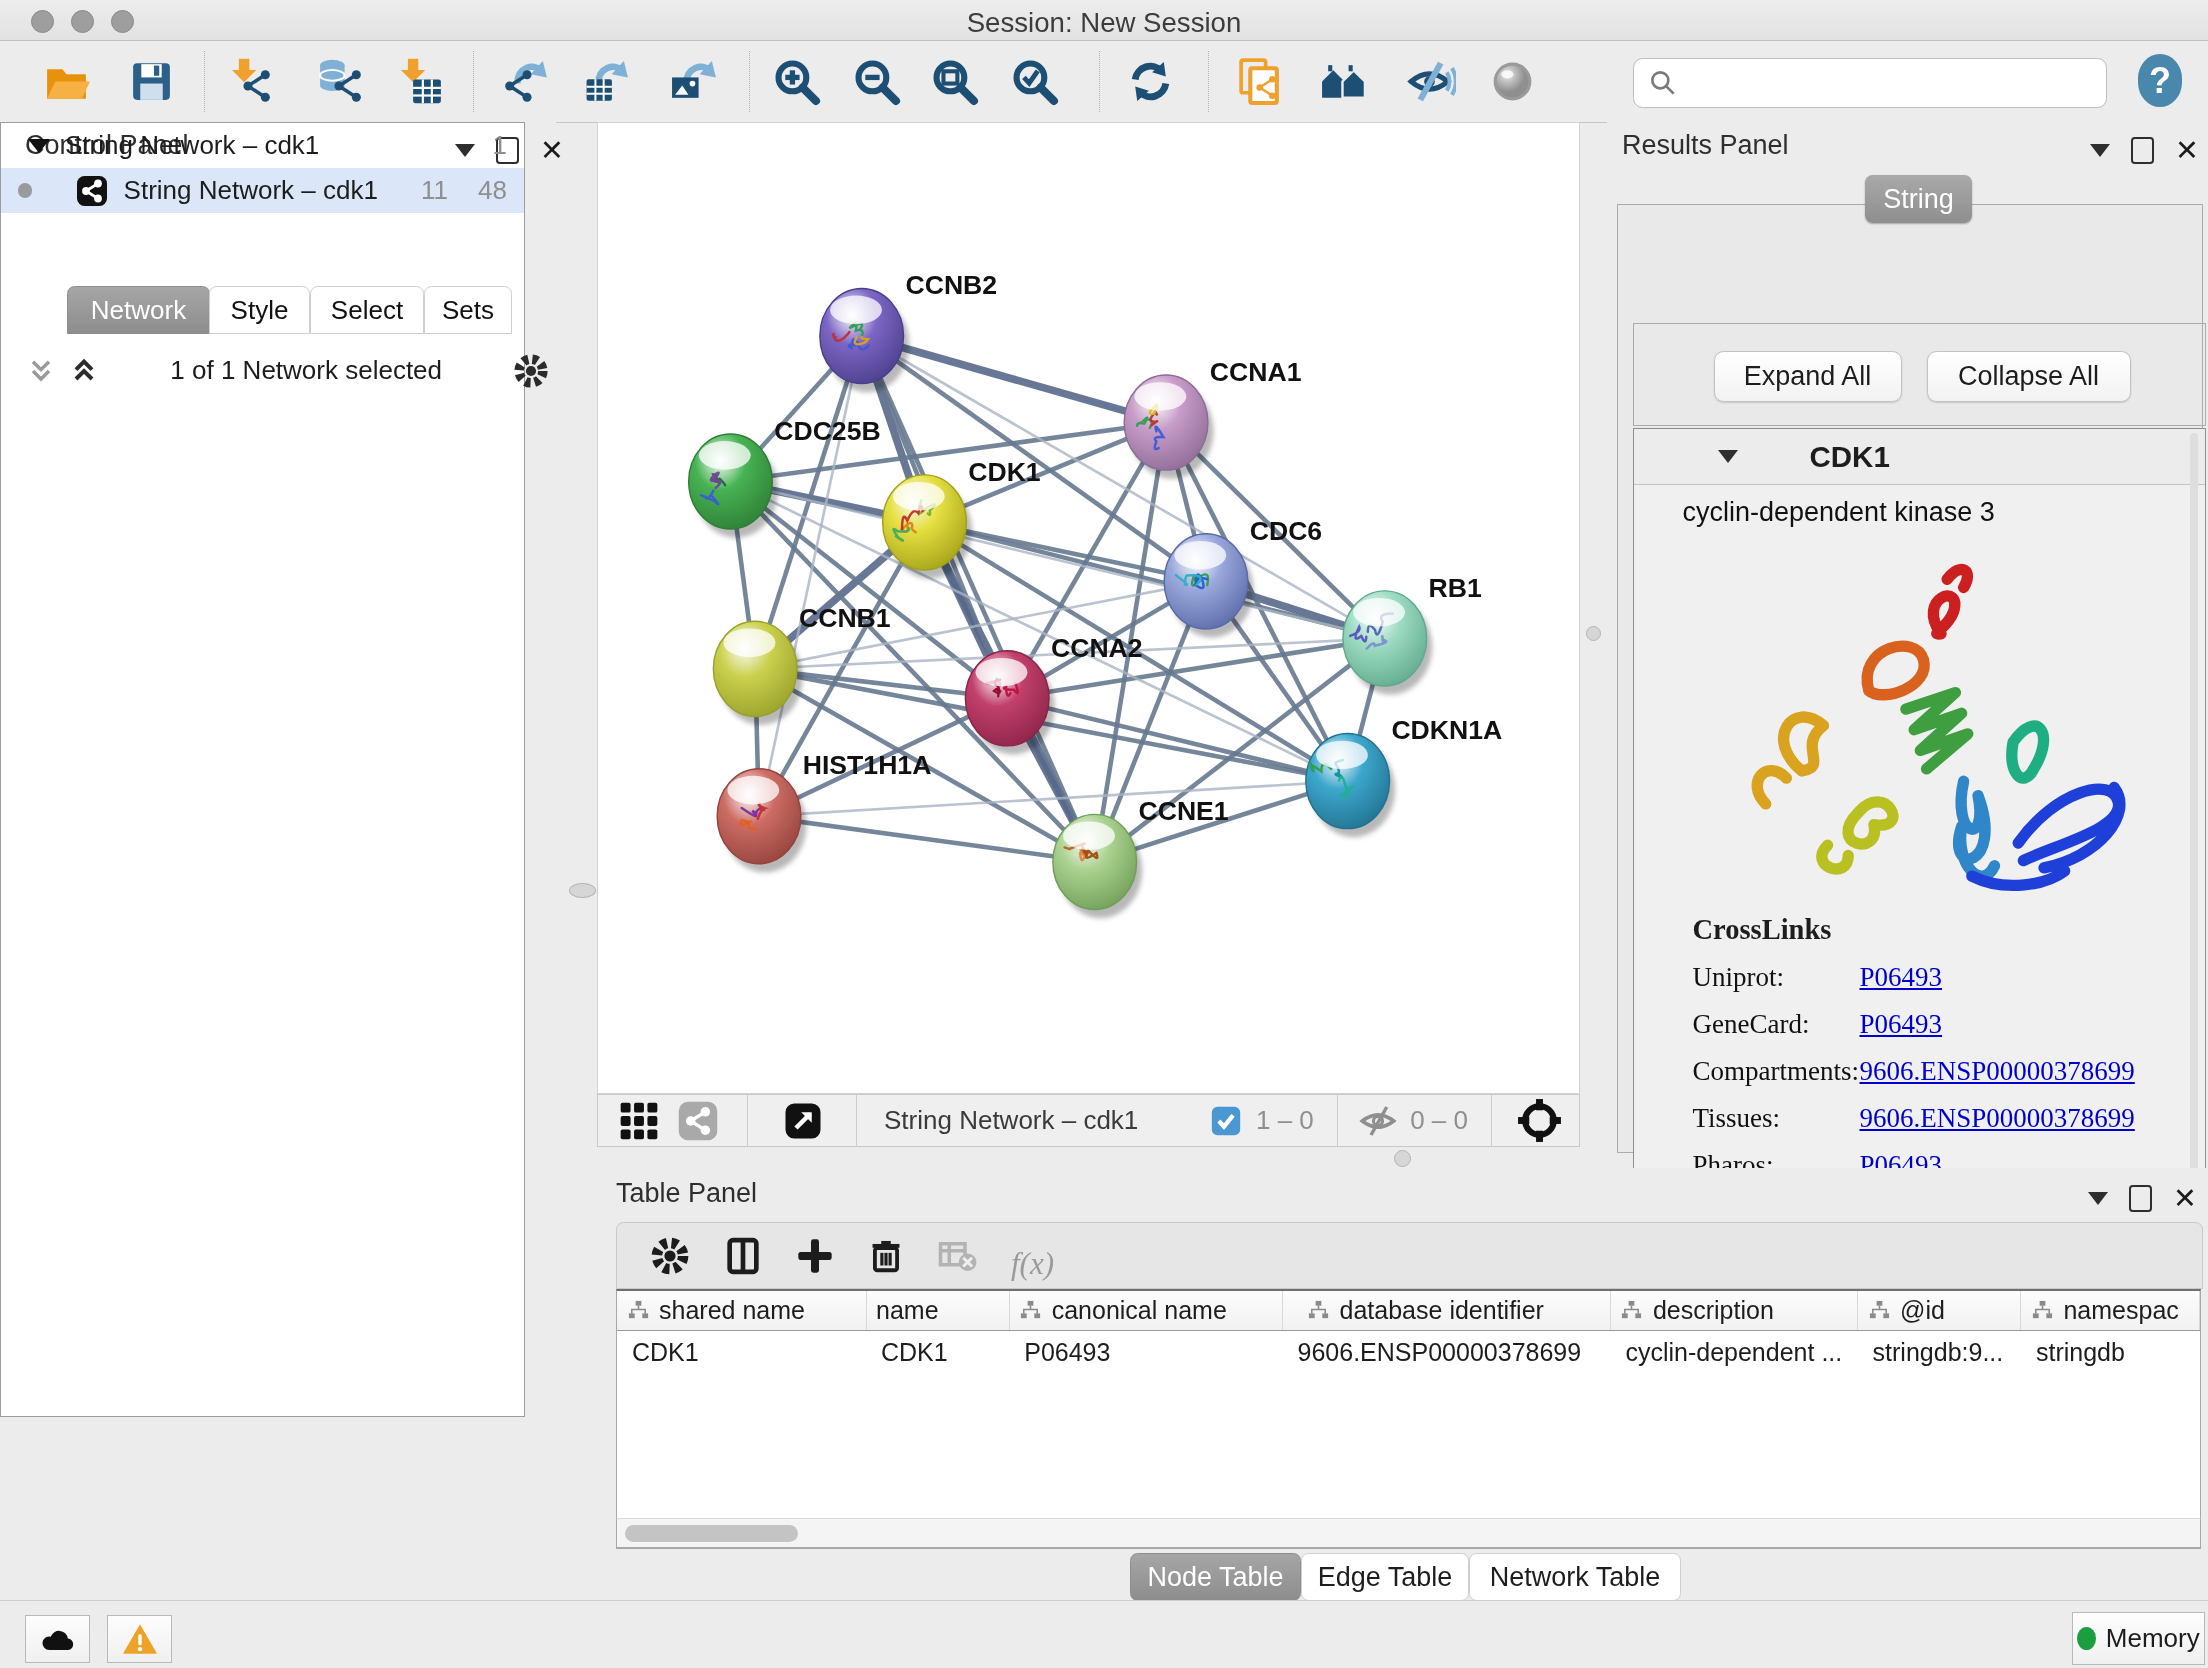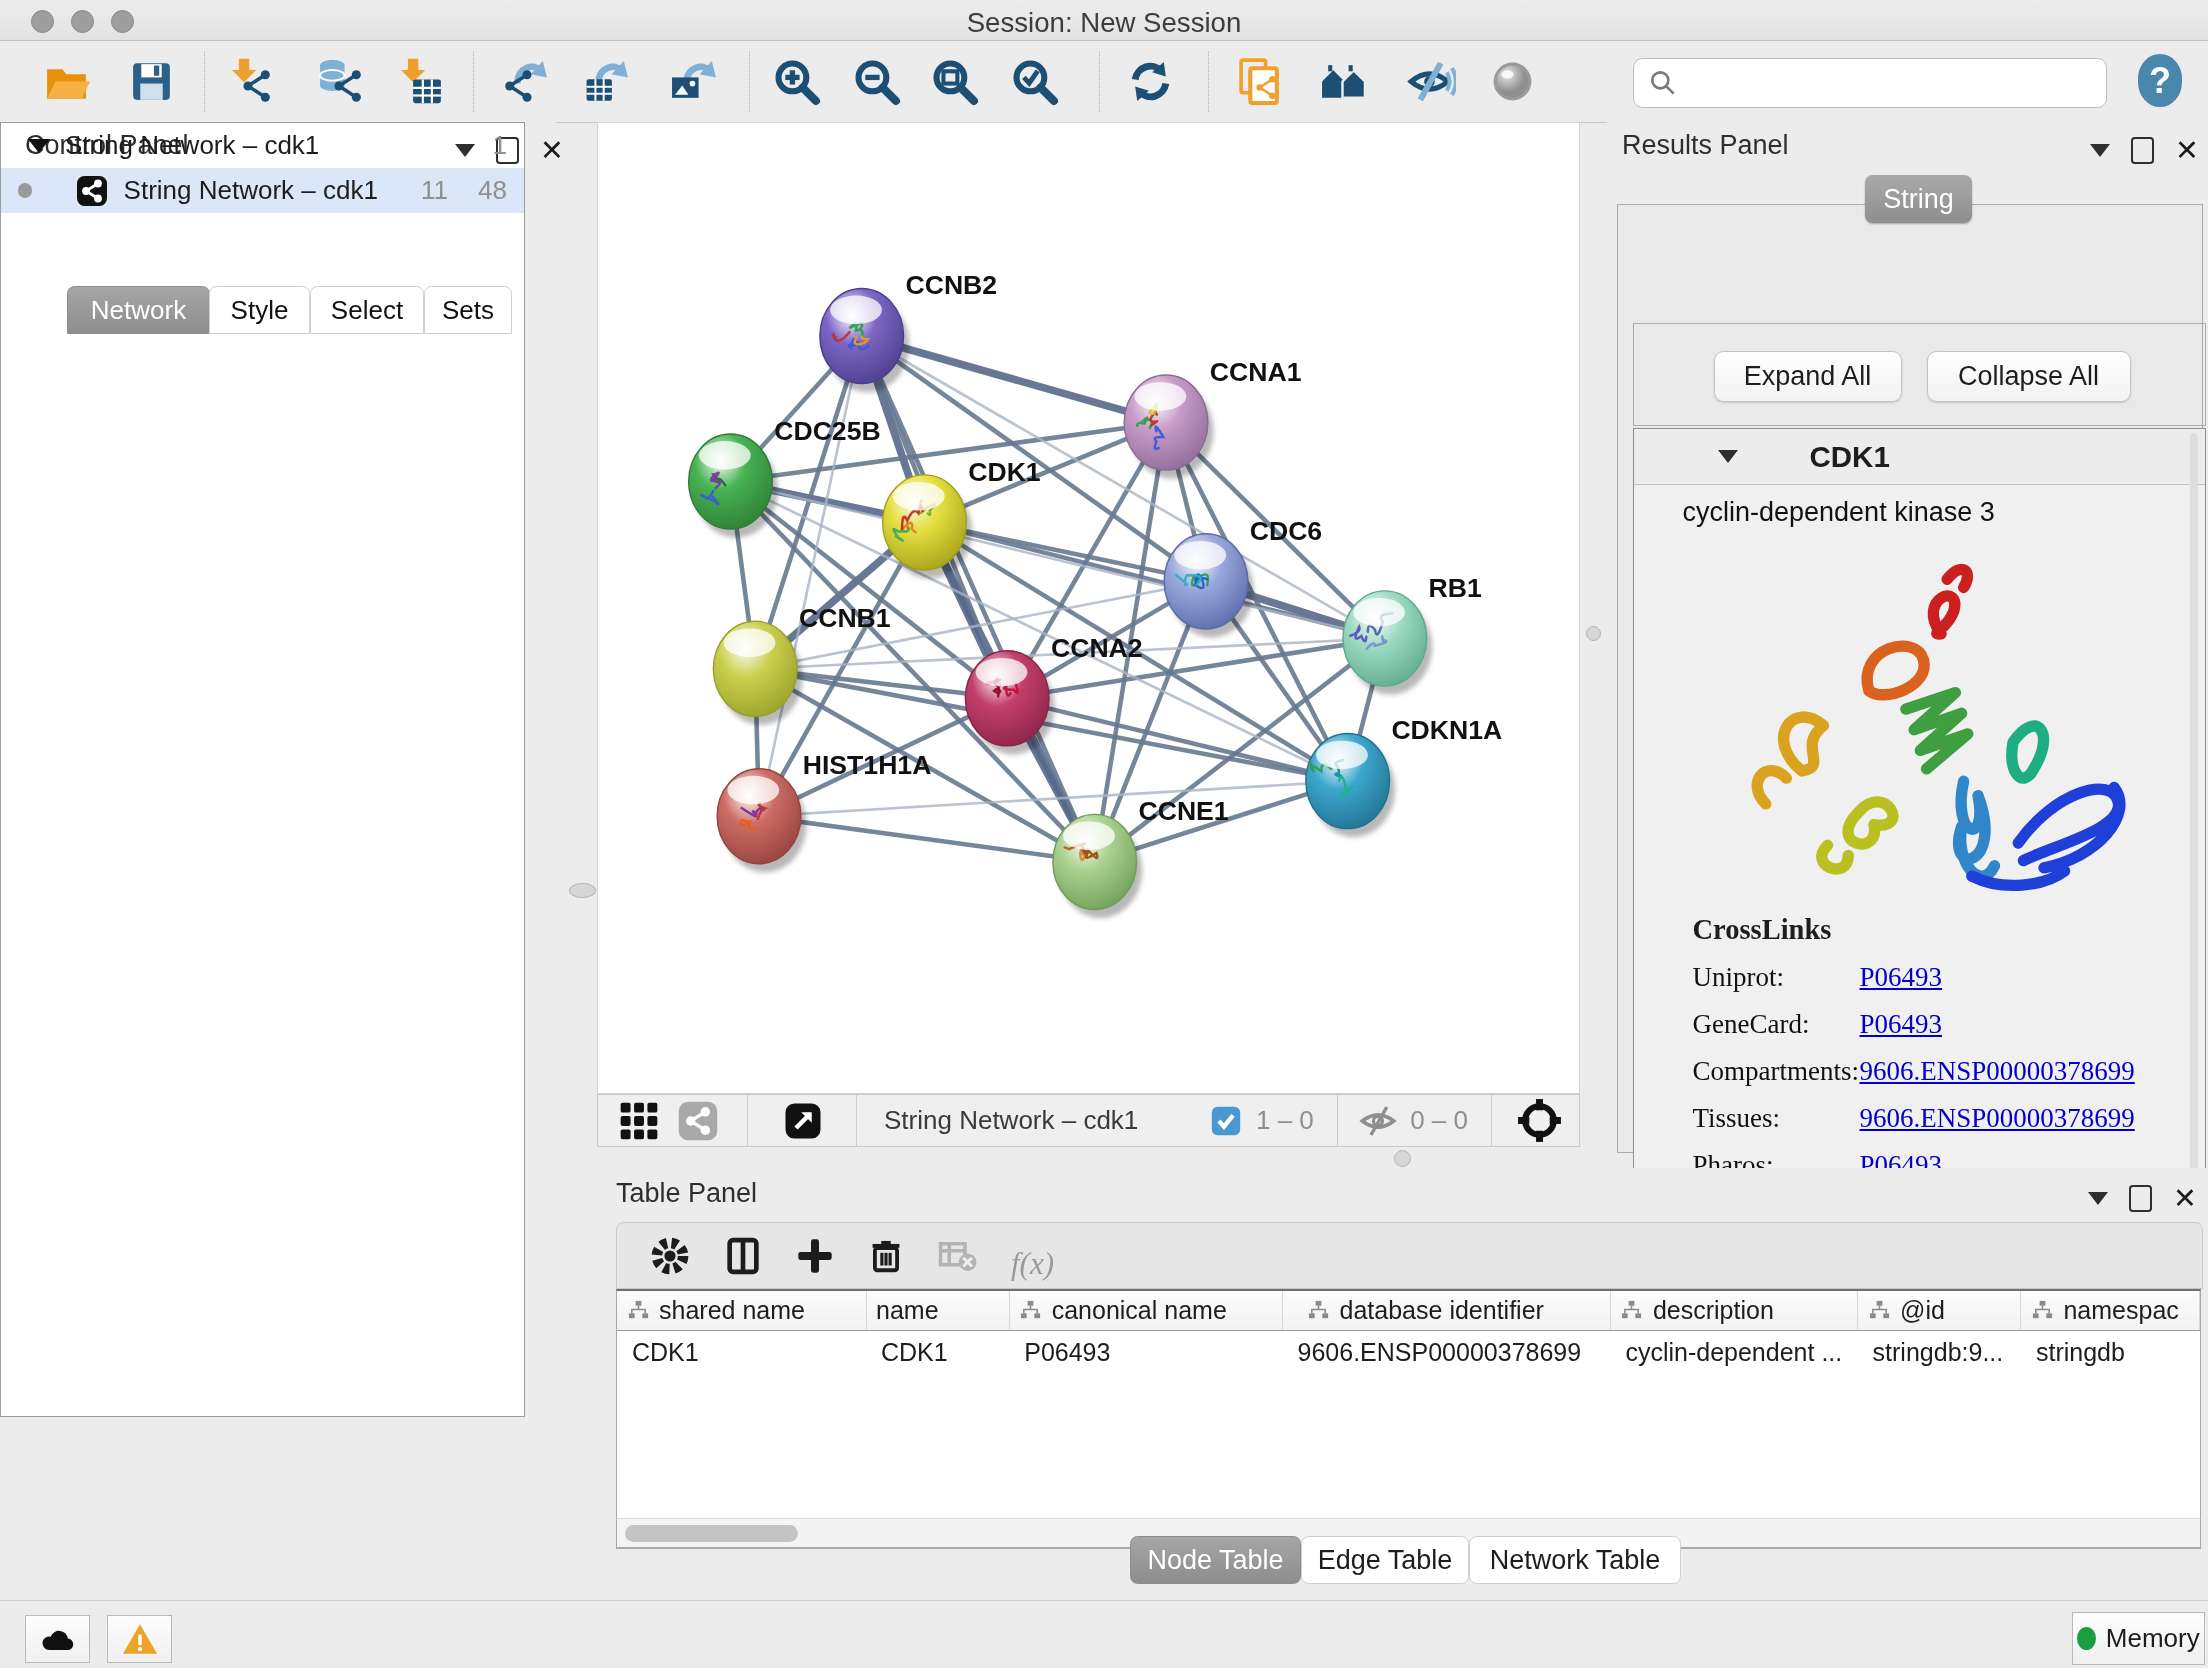--- a/index.html
+++ b/index.html
@@ -60,21 +60,21 @@
   .tp-icon{margin-left:32px;display:flex;align-items:center;}
   .dim{opacity:.35;}
   #fx-label{font-family:Liberation Serif, serif;font-style:italic;font-size:31px;color:#9a9a9a;margin-left:32px;margin-top:16px;}
   #tbl{position:absolute;left:19px;top:121px;width:1585px;height:260px;background:#fff;border:1px solid #a8a8a8;border-top:2.9px solid #6f6f6f;box-sizing:border-box;overflow:hidden;}
   #tbl table{border-collapse:collapse;width:100%;font-size:25px;}
   #tbl th{height:39px;font-weight:normal;background:linear-gradient(#fcfcfc,#f1f1f1);border-right:1px solid #d8d8d8;border-bottom:1.9px solid #9a9a9a;text-align:left;padding:0 0 0 9.5px;white-space:nowrap;overflow:hidden;}
   #tbl td{height:43px;padding:0 0 0 15px;white-space:nowrap;overflow:hidden;}
   .th-inner{display:flex;align-items:center;gap:9.5px;}
   #tbl-scroll{position:absolute;left:19px;top:350px;width:1585px;height:30px;background:#f4f4f4;border:1px solid #a8a8a8;border-top:1px solid #dcdcdc;box-sizing:border-box;}
   #tbl-thumb{position:absolute;left:7.6px;top:5.7px;width:173px;height:17px;background:#c4c4c4;border-radius:8.6px;}
-  .bot-tab{position:absolute;top:368px;height:48px;box-sizing:border-box;background:#fff;border:1px solid #cfcfcf;font-size:27px;text-align:center;line-height:46px;border-radius:7.6px;}
+  .bot-tab{position:absolute;top:385px;height:48px;box-sizing:border-box;background:#fff;border:1px solid #cfcfcf;font-size:27px;text-align:center;line-height:46px;border-radius:7.6px;}
   .bot-tab.sel{background:linear-gradient(#a6a6a6,#8d8d8d);color:#fff;border-color:#8d8d8d;}
   
   #bottombar{left:0;top:1600px;width:2208px;height:68px;background:#ececec;border-top:1px solid #cfcfcf;}
   .bb-btn{position:absolute;top:14.3px;width:63px;height:46px;background:linear-gradient(#fdfdfd,#f0f0f0);border:1.9px solid #b9b9b9;display:flex;align-items:center;justify-content:center;}
   #memory-btn{position:absolute;left:2072px;top:11.4px;width:131px;height:51px;background:linear-gradient(#fdfdfd,#f0f0f0);border:1.9px solid #b9b9b9;display:flex;align-items:center;justify-content:center;gap:9.5px;font-size:26px;}
   #mem-dot{width:19px;height:23px;border-radius:50%;background:#1a9e3f;}
   svg{display:block;}
   #net-svg text{font-size:28px;font-weight:600;fill:#111;}
 </style>
 </head>
@@ -287,20 +287,35 @@
       <span class="tri-down"></span>
       <span class="float-sq"></span>
       <span class="close-x">✕</span>
     </div>
     <div id="cp-tabs">
         <div class="tab sel" style="left: 67px; top: 164px; width: 143px;">Network</div>
         <div class="tab" style="left: 209px; top: 164px; width: 101px;">Style</div>
         <div class="tab" style="left: 310px; top: 164px; width: 114px;">Select</div>
         <div class="tab" style="left: 424px; top: 164px; width: 88px;">Sets</div>
       </div>
+    <div style="position:absolute;left:25px;top:224px;width:525px;height:49px;display:flex;align-items:center;">
+      <svg width="32" height="32" viewBox="0 0 24 24">
+          <polyline points="6,5 12,11 18,5" fill="none" stroke="#9a9a9a" stroke-width="2.6"></polyline>
+          <polyline points="6,12 12,18 18,12" fill="none" stroke="#9a9a9a" stroke-width="2.6"></polyline>
+        </svg>
+      <svg width="32" height="32" viewBox="0 0 24 24" style="margin-left:11.4px">
+          <polyline points="6,11 12,5 18,11" fill="none" stroke="#2b2b2b" stroke-width="3"></polyline>
+          <polyline points="6,18 12,12 18,18" fill="none" stroke="#2b2b2b" stroke-width="3"></polyline>
+        </svg>
+      <div style="flex:1;text-align:center;font-size:26px">1 of 1 Network selected</div>
+      <svg width="38" height="38" viewBox="0 0 24 24">
+          <circle cx="12" cy="12" r="7.5" fill="none" stroke="#2b2b2b" stroke-width="6" stroke-dasharray="3.4 2.6"></circle>
+          <circle cx="12" cy="12" r="3.2" fill="#2b2b2b"></circle>
+        </svg>
+    </div>
     <div id="net-list">
       <div class="net-row">
         <span style="margin:0 15px 0 27px;width:0;height:0;border-left:11.4px solid transparent;border-right:11.4px solid transparent;border-top:14.3px solid #111"></span>
         <span>String Network – cdk1</span>
         <span class="rnum" style="right:17px">1</span>
       </div>
       <div class="net-row sel">
         <span style="margin:0 0 0 17px;width:14.3px;height:14.3px;border-radius:50%;background:#9a9a9a"></span>
         <svg width="36" height="36" viewBox="0 0 24 24" style="margin:0 13.3px 0 42px">
             <rect x="2" y="2" width="20" height="20" rx="5" fill="#111"></rect>

